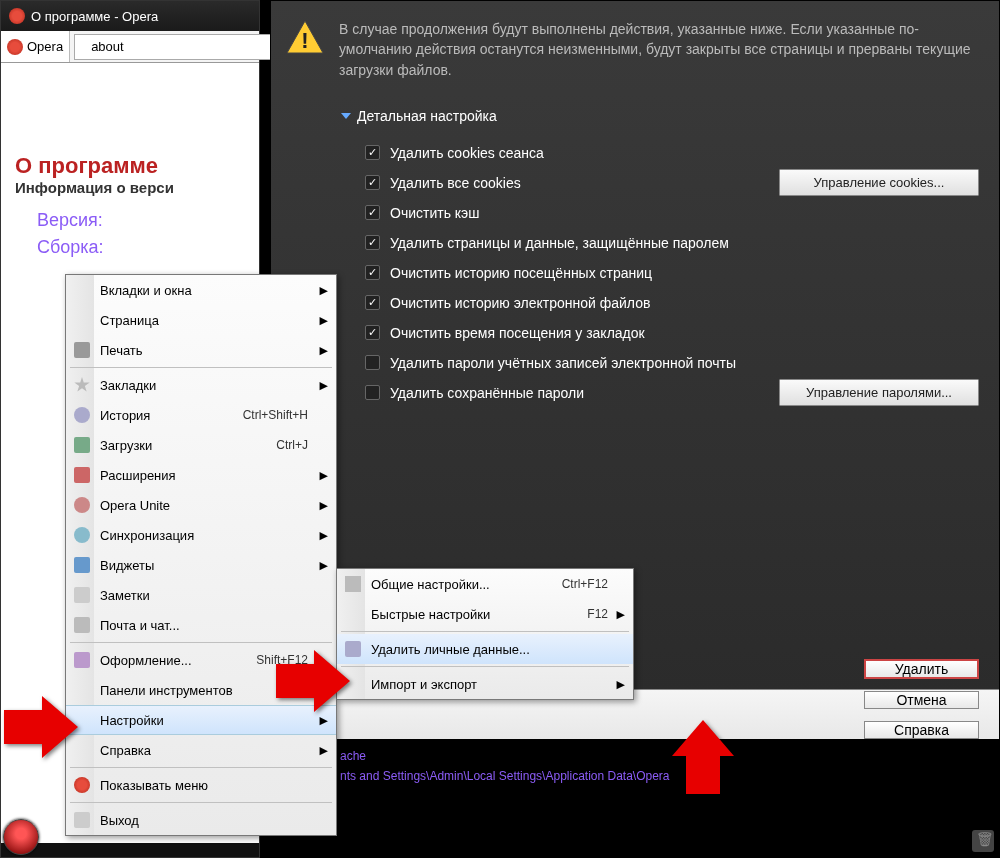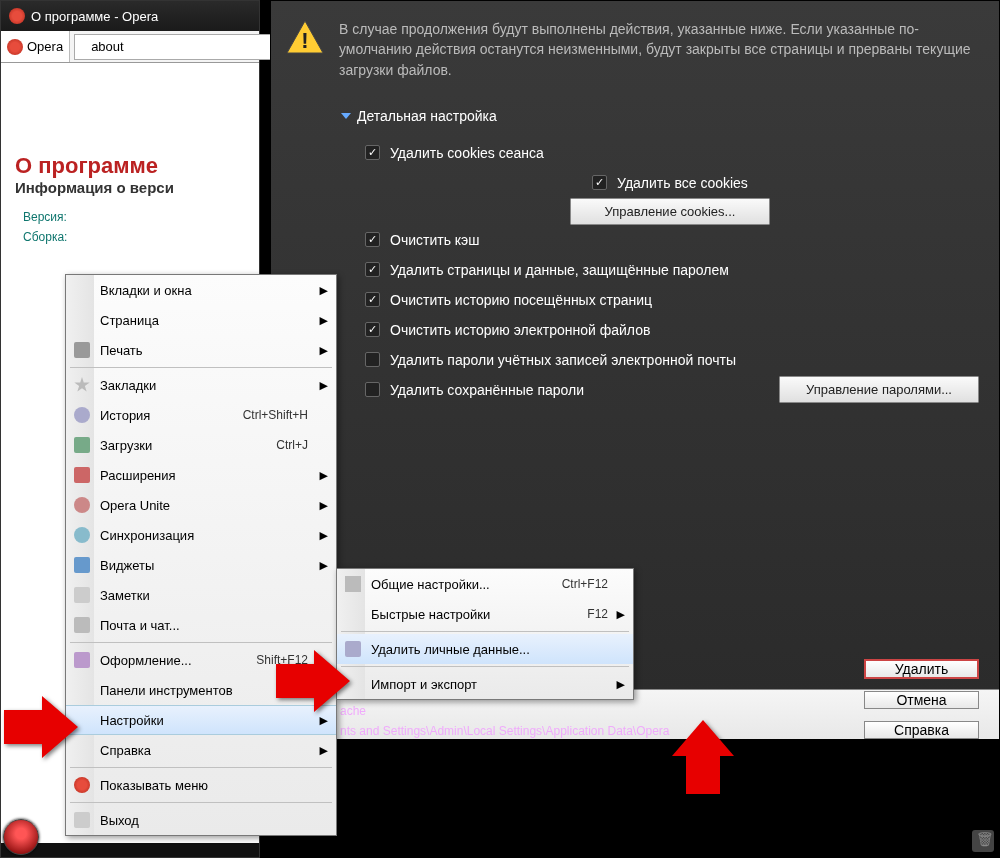--- a/index.html
+++ b/index.html
@@ -9,21 +9,21 @@
   .left-window { position: absolute; left: 0; top: 0; width: 260px; height: 858px; background: #111; border: 1px solid #333; }
   .titlebar { height: 30px; background: linear-gradient(180deg, #2a2a2a, #1a1a1a); display: flex; align-items: center; padding: 0 8px; color: #fff; font-size: 13px; }
   .titlebar .tb-icon { width: 16px; height: 16px; background: radial-gradient(circle, #e74c3c 40%, #b0281a 100%); border-radius: 50%; margin-right: 6px; }
   .addr { height: 32px; background: #f4f4f4; display: flex; align-items: center; border-bottom: 1px solid #999; }
   .addr .opera-btn { display:flex; align-items:center; gap:4px; padding:0 6px; height:100%; background:#fff; border-right:1px solid #bbb; font-size:13px; }
   .addr .opera-btn .o-icon { width:16px; height:16px; background: radial-gradient(circle, #e74c3c 40%, #b0281a 100%); border-radius:50%; }
   .addr input { flex:1; height:26px; border:1px solid #aaa; margin:2px 4px; padding:0 16px; font-size:13px; }
   .page-body { background:#fff; height: 780px; padding: 90px 14px 0 14px; }
   .page-title { color:#b22; font-size:22px; font-weight:bold; margin-bottom:0; }
   .page-sub { color:#333; font-size:15px; font-weight:bold; margin-bottom:14px; }
-  .info-row { color:#0f766e; font-size:12px; margin:6px 0 0 8px; }
+  .info-row { color:#8b5cf6; font-size:18px; margin:6px 0 0 22px; }
   .bottom-o { position:absolute; left:2px; bottom:2px; width:36px; height:36px; background: radial-gradient(circle at 50% 40%, #f55 20%, #700 90%); border-radius:50%; border:1px solid #444; box-shadow: 0 0 3px #000;}
   
   
   .dialog { position:absolute; left:270px; top:0; width:730px; height:740px; background: linear-gradient(180deg, #3a3a3a, #2a2a2a); border:1px solid #000; }
   .warn-area { display:flex; padding:18px 20px 20px 14px; gap:14px; align-items:flex-start; }
   .warn-icon { width:40px; height:36px; position:relative; }
   .warn-icon svg { width:40px; height:36px; }
   .warn-text { color:#bbb; font-size:14px; line-height:1.45; flex:1; }
   
   .details { padding-left: 90px; color:#fff; }
@@ -76,21 +76,21 @@
   .ic-opera { background: radial-gradient(circle,#e74c3c 40%,#b0281a 100%); border-radius:50%;}
   .ic-exit { background:#ccc; border-radius:2px;}
   .ic-wrench { background:#bbb; }
   .ic-del { background:#aac; border-radius:2px;}
   
   
   .red-arrow { position:absolute; }
   .red-arrow svg { filter: drop-shadow(2px 2px 2px rgba(0,0,0,.5));}
   
   
-  .paths { position:absolute; left:340px; top:701px; right:170px; font-size:12px; color:#f0abfc; line-height:20px;}
+  .paths { position:absolute; left:340px; top:746px; right:170px; font-size:12px; color:#8b5cf6; line-height:20px;}
   .trash { position:absolute; right:6px; bottom:6px; width:22px; height:22px; background:#444; border-radius:3px;}
   .trash::before{content:"🗑"; color:#888; font-size:14px; position:absolute; left:4px; top:1px;}
 </style>
 </head>
 <body>
 
 <div class="left-window">
   <div class="titlebar">
     <div class="tb-icon"></div>
     <span>О программе - Opera</span>
@@ -125,21 +125,21 @@
   <div class="details">
     <div class="expand-row">
       <div class="triangle-down"></div>
       <span>Детальная настройка</span>
     </div>
     <div id="checks-container">
         <div class="check-item">
           <div class="cb checked"></div>
           <span>Удалить cookies сеанса</span>
         </div>
-        <div class="check-row-btn" style="padding-right: 20px; gap: 0px; display: flex; align-items: center; flex-direction: column;">
+        <div class="check-row-btn" style="padding-right: 20px; gap: 8px; display: flex; align-items: center;">
           <div class="check-item" style="flex:1">
             <div class="cb checked"></div>
             <span>Удалить все cookies</span>
           </div>
           <button class="graybtn">Управление cookies...</button>
         </div>
         <div class="check-item">
           <div class="cb checked"></div>
           <span>Очистить кэш</span>
         </div>
@@ -147,20 +147,24 @@
           <div class="cb checked"></div>
           <span>Удалить страницы и данные, защищённые паролем</span>
         </div>
         <div class="check-item">
           <div class="cb checked"></div>
           <span>Очистить историю посещённых страниц</span>
         </div>
         <div class="check-item">
           <div class="cb checked"></div>
           <span>Очистить историю электронной файлов</span>
+        </div>
+        <div class="check-item">
+          <div class="cb checked"></div>
+          <span>Очистить время посещения у закладок</span>
         </div>
         <div class="check-item">
           <div class="cb "></div>
           <span>Удалить пароли учётных записей электронной почты</span>
         </div>
         <div class="check-row-btn" style="display: flex; align-items: center; padding-right: 20px;">
           <div class="check-item" style="flex:1">
             <div class="cb "></div>
             <span>Удалить сохранённые пароли</span>
           </div>

